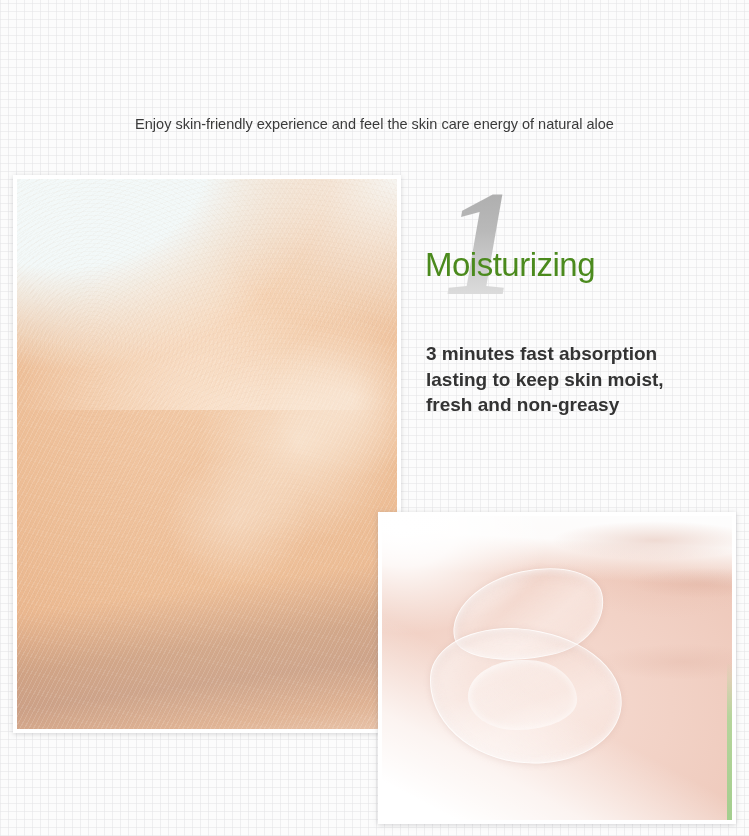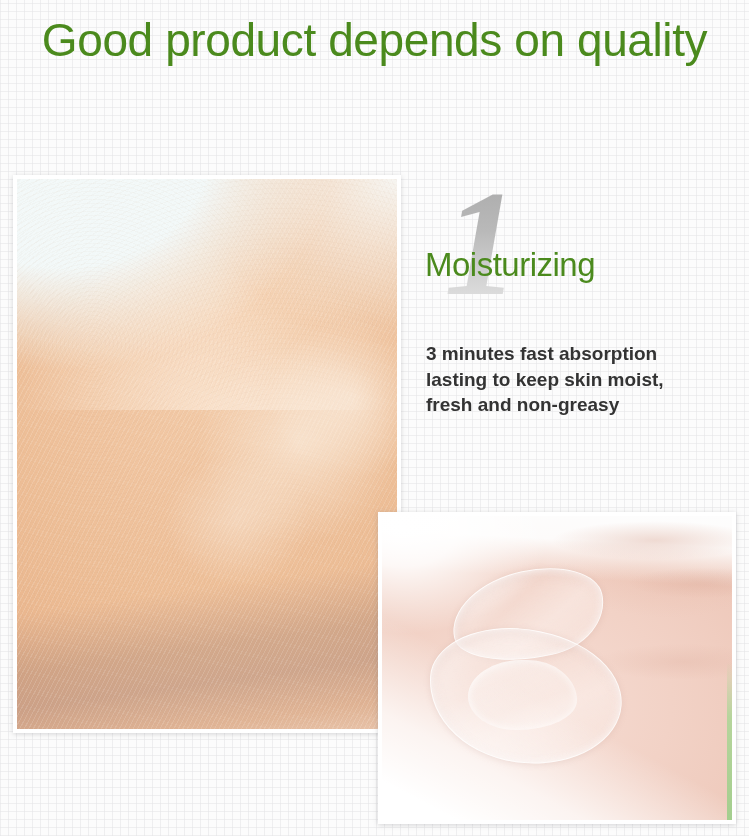--- a/index.html
+++ b/index.html
@@ -260,22 +260,22 @@
     font-weight: 700;
     line-height: 25.5px;
     z-index: 2;
   }
 </style>
 </head>
 <body>
 
 <div id="page">
 
-  <div id="headline">Good product depends on quality</div>
-
+
+  <div id="subheadline">Enjoy skin-friendly experience and feel the skin care energy of natural aloe</div>
 
   <div class="photo-frame" id="photo-skin">
     <div class="photo-inner">
       <div class="ridge"></div>
       <div class="grain"></div>
       <div class="sheen"></div>
     </div>
   </div>
 
   <div id="numeral">1</div>

